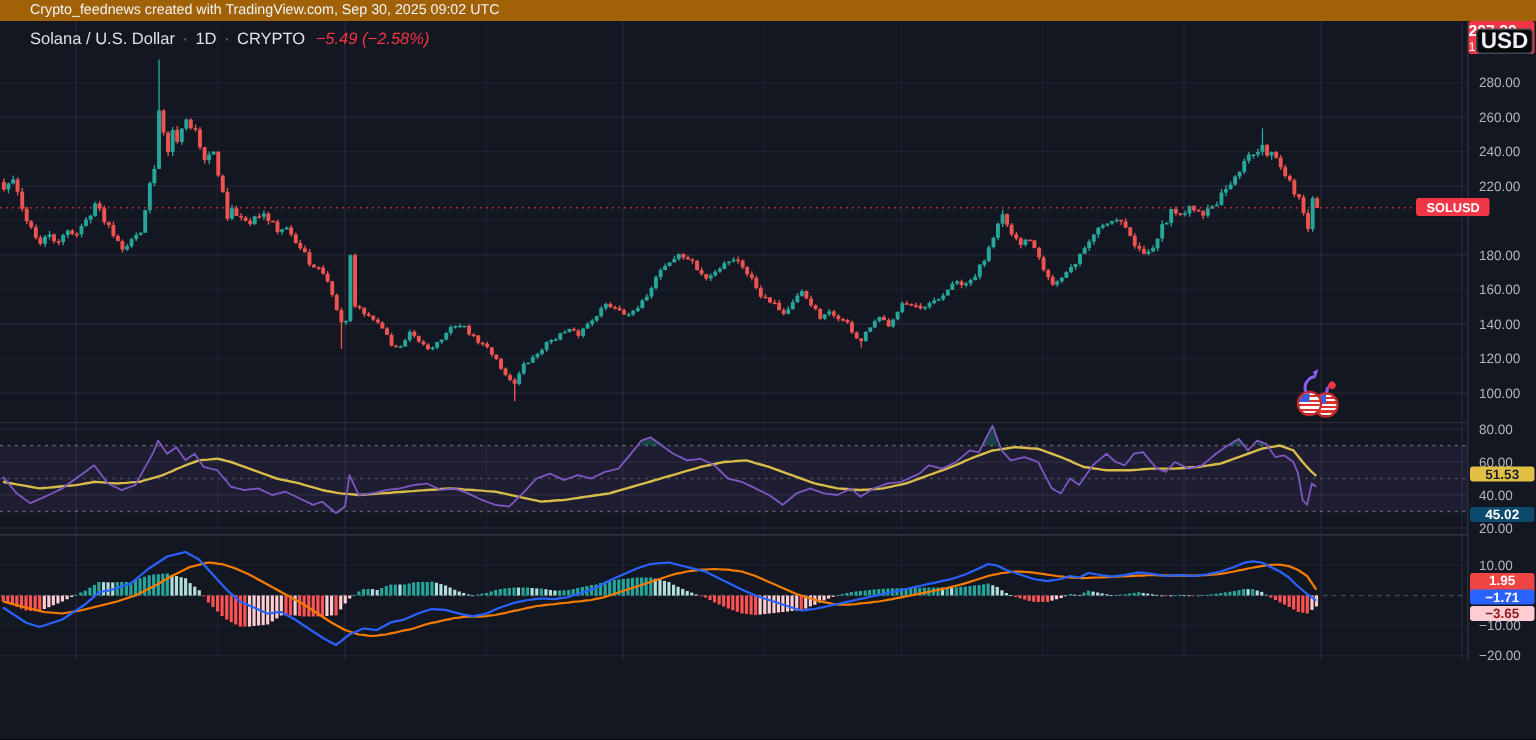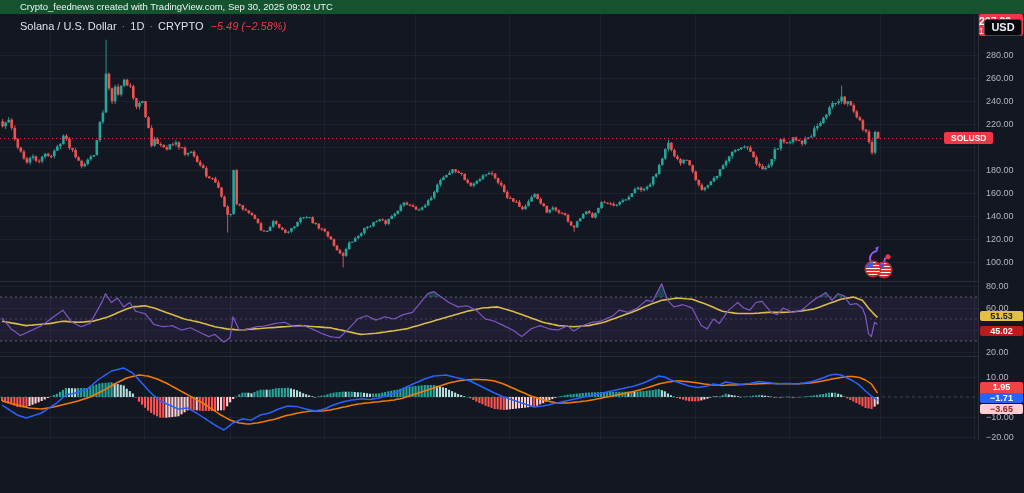--- a/index.html
+++ b/index.html
@@ -1,36 +1,36 @@
 <!DOCTYPE html>
 <html><head>
 <meta charset="utf-8">
 <style>
   html,body{margin:0;padding:0;background:#000;}
   .screen{position:relative;width:1024px;height:493px;overflow:hidden;
           font-family:"Liberation Sans",sans-serif;background:#131722;}
   
-  .topbar{position:absolute;left:0;top:0;width:1024px;height:14px;background:#14532d;
+  .topbar{position:absolute;left:0;top:0;width:1024px;height:14px;background:#a16207;
           color:#f2f3f5;font-size:9.5px;line-height:14px;padding-left:20px;box-sizing:border-box;white-space:nowrap;}
   
   .chart-area{position:absolute;left:0;top:14px;width:1024px;height:442px;background:#131722;}
   #chart-svg{position:absolute;left:0;top:0;}
   
   .legend{position:absolute;left:20px;top:5px;height:14px;font-size:11px;color:#dde1e8;
           display:flex;align-items:center;gap:5px;white-space:nowrap;z-index:6;}
   .legend .sep{color:#787b86;}
   .legend .ohlc{display:flex;gap:7px;margin-left:4px;}
   .legend .ohlc .k{color:#9aa0ab;}
   .legend .ohlc .v{color:#f23645;}
   .legend .chg{color:#f23645;margin-left:2px;font-style:italic;}
   
   .right-axis{position:absolute;left:978px;top:0;width:46px;height:426px;border-left:1px solid #2a2e39;box-sizing:border-box;}
   .axis-label{position:absolute;left:7px;transform:translateY(-50%);font-size:9px;color:#b2b5be;white-space:nowrap;}
   .usd-btn{position:absolute;left:5px;top:5px;width:36px;height:15px;background:#08090d;border:1px solid #40454f;
-           border-radius:3px;color:#eceff4;font-size:11px;font-weight:bold;text-align:center;line-height:15px;}
+           border-radius:3px;color:#eceff4;font-size:15px;font-weight:bold;text-align:center;line-height:15px;}
   .tag{position:absolute;left:1px;width:43px;border-radius:2px;text-align:center;font-size:9px;font-weight:bold;z-index:4;}
   .price-tag{left:1px;width:44px;height:22px;border-radius:2px;z-index:5;}
   .price-tag .p{font-size:10.5px;font-weight:bold;line-height:12px;padding-top:1px;}
   .price-tag .t{font-size:8.5px;line-height:9px;}
   .sym-tag{position:absolute;border-radius:2px;font-size:8.5px;font-weight:bold;color:#fff;
            padding:1px 7px;z-index:5;}
   
   .time-axis{position:absolute;left:0;top:426px;width:1024px;height:16px;border-top:1px solid #2a2e39;box-sizing:border-box;}
   .time-label{position:absolute;top:3px;transform:translateX(-50%);font-size:9.5px;color:#9598a1;}
   .time-label.major{color:#d1d4dc;font-weight:600;}
@@ -1004,21 +1004,21 @@
         <div class="axis-label" style="top:316.0px">40.00</div>
         <div class="axis-label" style="top:338.0px">20.00</div>
         <div class="axis-label" style="top:363.0px">10.00</div>
         <div class="axis-label" style="top:403.0px">−10.00</div>
         <div class="axis-label" style="top:423.0px">−20.00</div>
         <div class="price-tag" style="top:113px;background:#f23645;color:#ffffff">
      <div class="p">207.39</div>
      <div class="t">14:57:12</div>
         </div>
         <div class="tag" style="top:297px;height:10px;line-height:10px;background:#e2c043;color:#1c2030">51.53</div>
-        <div class="tag" style="top:312px;height:10px;line-height:10px;background:#b91c1c;color:#ffffff">45.02</div>
+        <div class="tag" style="top:324px;height:10px;line-height:10px;background:#0c4a6e;color:#ffffff">45.02</div>
         <div class="tag" style="top:368px;height:14px;line-height:10px;background:#ef4444;color:#ffffff">1.95</div>
         <div class="tag" style="top:379px;height:10px;line-height:10px;background:#2962ff;color:#ffffff">−1.71</div>
         <div class="tag" style="top:390px;height:10px;line-height:10px;background:#ffcdd2;color:#8b1d1d">−3.65</div>
       </div>
 
     <div class="sym-tag" id="sym-tag" style="left: 944px; top: 118px; background: rgb(242, 54, 69);">SOLUSD</div>
 
 
     <div class="sticker-cyclone" style="left:869px;top:236px;">
       <div class="dot"></div>

